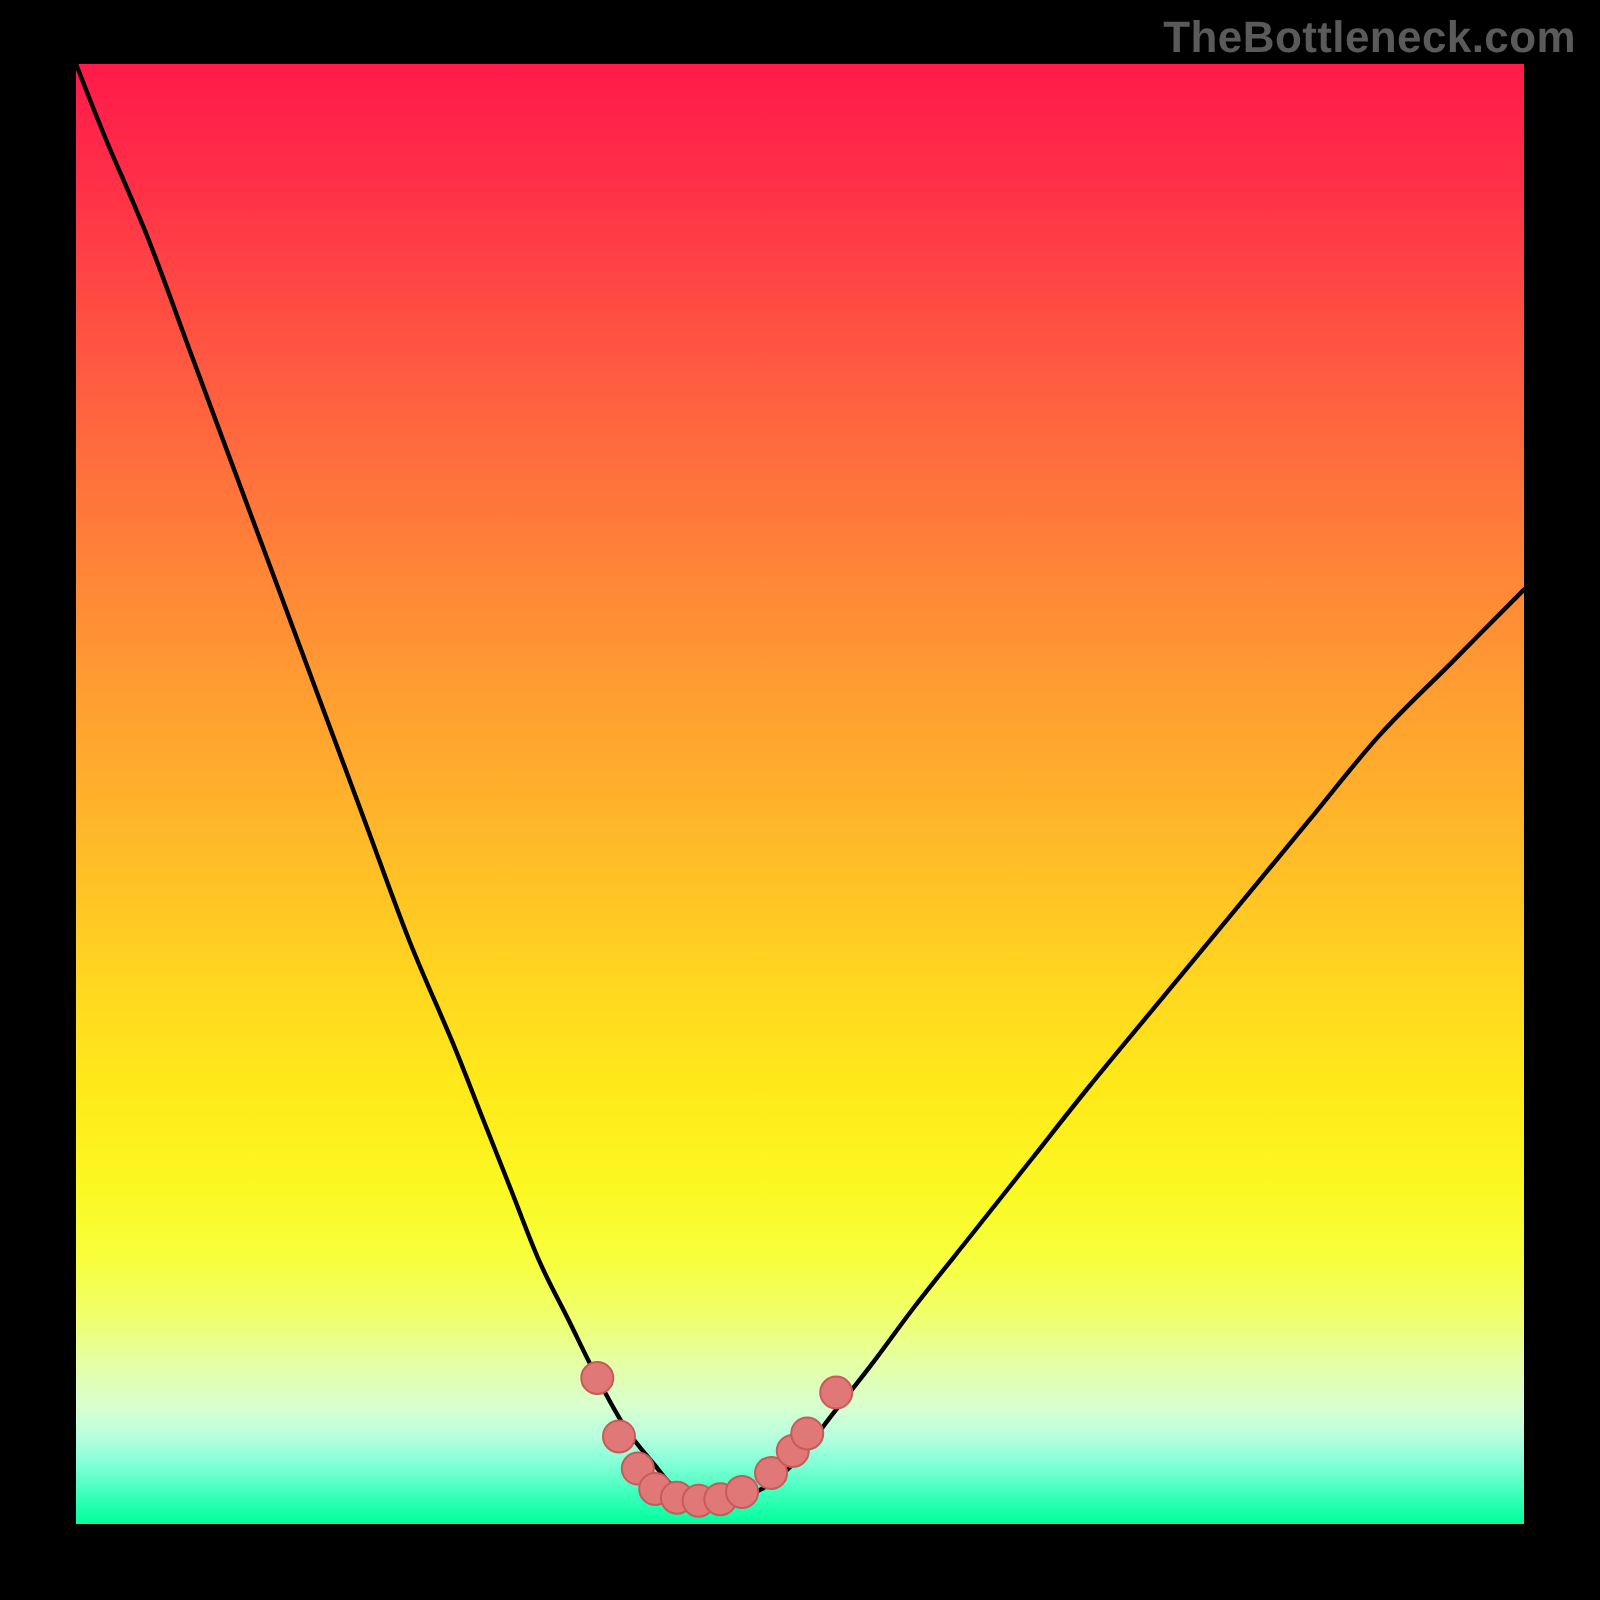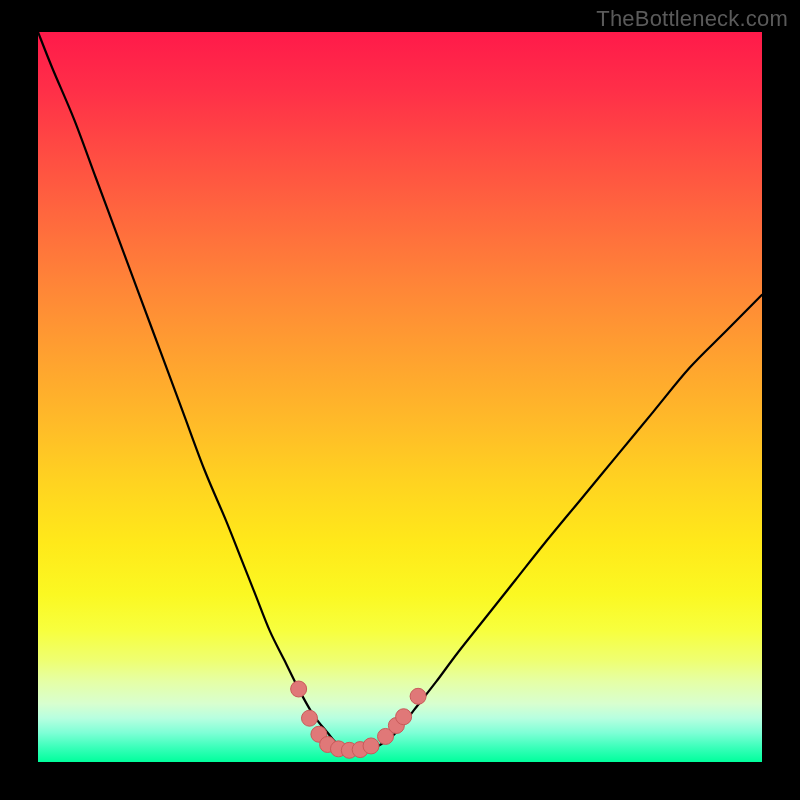--- a/index.html
+++ b/index.html
@@ -44,21 +44,21 @@
       #3affba 98%,
       #00ff9c 100%
     );
   }
   .watermark {
     position: absolute;
     top: 6px;
     right: 12px;
     font-family: Arial, Helvetica, sans-serif;
     font-size: 22px;
-    font-weight: 400;
+    font-weight: 700;
     color: #5a5a5a;
     letter-spacing: 0.2px;
     z-index: 5;
   }
   svg.curve {
     position: absolute;
     left: 0;
     top: 0;
     width: 724px;
     height: 730px;

